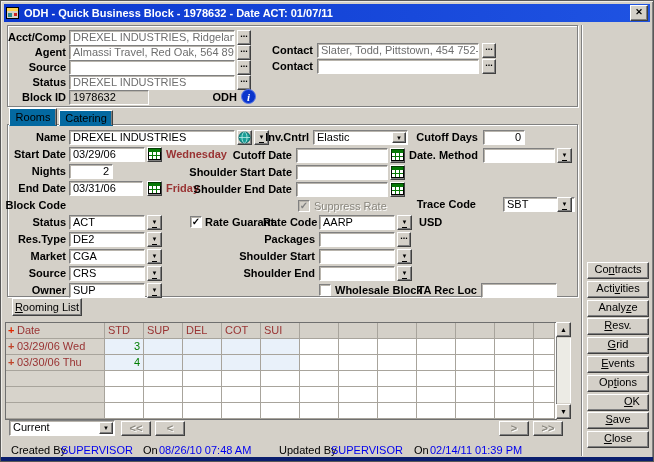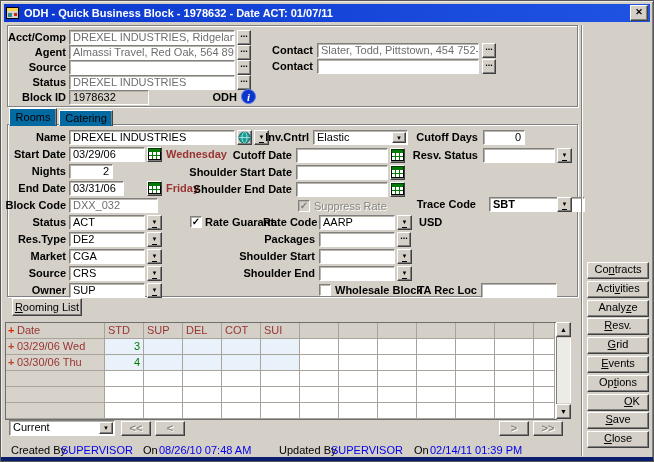--- a/index.html
+++ b/index.html
@@ -146,34 +146,33 @@
         <line x1="8.5" y1="1" x2="8.5" y2="11" stroke="#067806"></line>
       <line x1="1" y1="7.5" x2="12" y2="7.5" stroke="#067806"></line>
     </svg>
   </div>
   <div class="abs day" style="left:165px;top:146px;">Wednesday</div>
 
   <div class="abs lbl" style="left:2px;top:163px;width:63px;">Nights</div>
   <div class="abs sunken" style="left:68px;top:163px;width:44px;text-align:right;">2</div>
 
   <div class="abs lbl" style="left:2px;top:180px;width:63px;">End Date</div>
-  <div class="abs sunken" style="left:68px;top:180px;width:55px;">03/31/06</div>
+  <div class="abs sunken" style="left:68px;top:180px;width:74px;">03/31/06</div>
   <div class="abs win-btn icon-btn" style="left:146px;top:180px;">
     <svg width="13" height="12" viewBox="0 0 13 12">
       <rect x="0.5" y="0.5" width="12" height="11" fill="#fff" stroke="#000"></rect>
       <rect x="0.5" y="0.5" width="12" height="3.5" fill="#067806"></rect>
       <line x1="4.5" y1="1" x2="4.5" y2="11" stroke="#067806"></line>
         <line x1="8.5" y1="1" x2="8.5" y2="11" stroke="#067806"></line>
       <line x1="1" y1="7.5" x2="12" y2="7.5" stroke="#067806"></line>
     </svg>
   </div>
   <div class="abs day" style="left:165px;top:180px;">Friday</div>
 
   <div class="abs lbl" style="left:2px;top:197px;width:63px;">Block Code</div>
-  <div class="abs sunken gray-text" style="left:68px;top:197px;width:89px;">DXX_032</div>
 
   <div class="abs lbl" style="left:2px;top:214px;width:63px;">Status</div>
   <div class="abs sunken" style="left:68px;top:214px;width:76px;">ACT</div>
   <div class="abs win-btn dd-btn" style="left:146px;top:214px;"><span class="u-arr">▼</span></div>
 
   <div class="abs lbl" style="left:2px;top:231px;width:63px;">Res.Type</div>
   <div class="abs sunken" style="left:68px;top:231px;width:76px;">DE2</div>
   <div class="abs win-btn dd-btn" style="left:146px;top:231px;"><span class="u-arr">▼</span></div>
 
   <div class="abs lbl" style="left:2px;top:248px;width:63px;">Market</div>
@@ -252,26 +251,26 @@
   <div class="abs lbl" style="left:200px;top:265px;width:114px;">Shoulder End</div>
   <div class="abs sunken" style="left:318px;top:265px;width:76px;"></div>
   <div class="abs win-btn dd-btn" style="left:396px;top:265px;"><span class="u-arr">▼</span></div>
 
   <div class="abs cb" style="left:318px;top:283px;"></div>
   <div class="abs plain" style="left:334px;top:282px;font-weight:bold;">Wholesale Block</div>
 
   <div class="abs lbl" style="left:380px;top:129px;width:97px;">Cutoff Days</div>
   <div class="abs sunken" style="left:482px;top:129px;width:42px;text-align:right;">0</div>
 
-  <div class="abs lbl" style="left:380px;top:147px;width:97px;">Resv. Status</div>
+  <div class="abs lbl" style="left:380px;top:147px;width:97px;">Date. Method</div>
   <div class="abs sunken" style="left:482px;top:147px;width:72px;"></div>
   <div class="abs win-btn dd-btn" style="left:556px;top:147px;"><span class="u-arr">▼</span></div>
 
   <div class="abs lbl" style="left:380px;top:196px;width:95px;">Trace Code</div>
-  <div class="abs sunken" style="left:488px;top:196px;width:96px;font-weight:bold;">SBT</div>
+  <div class="abs sunken" style="left:502px;top:196px;width:72px;">SBT</div>
   <div class="abs win-btn dd-btn" style="left:556px;top:196px;"><span class="u-arr">▼</span></div>
 
   <div class="abs lbl" style="left:390px;top:282px;width:86px;">TA Rec Loc</div>
   <div class="abs sunken" style="left:480px;top:282px;width:76px;"></div>
 
   <div class="abs win-btn" style="left:11px;top:297px;width:70px;height:18px;line-height:16px;"><u>R</u>ooming List</div>
 
   <div class="abs" id="block-grid">
       <div class="grow">
         <div class="gcell ghead" style="width: 99px; flex: 0 0 99px;"><span class="plus hdr-plus">+</span><span style="padding-left:8px;">Date</span></div>

